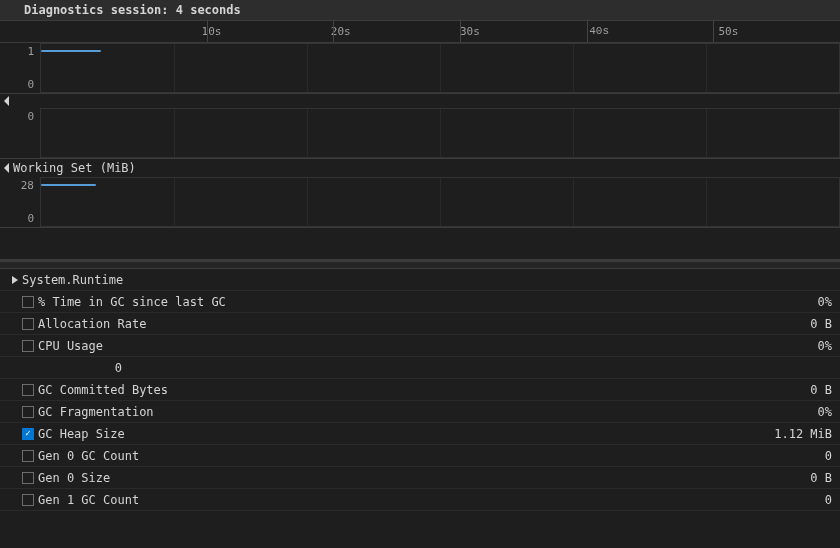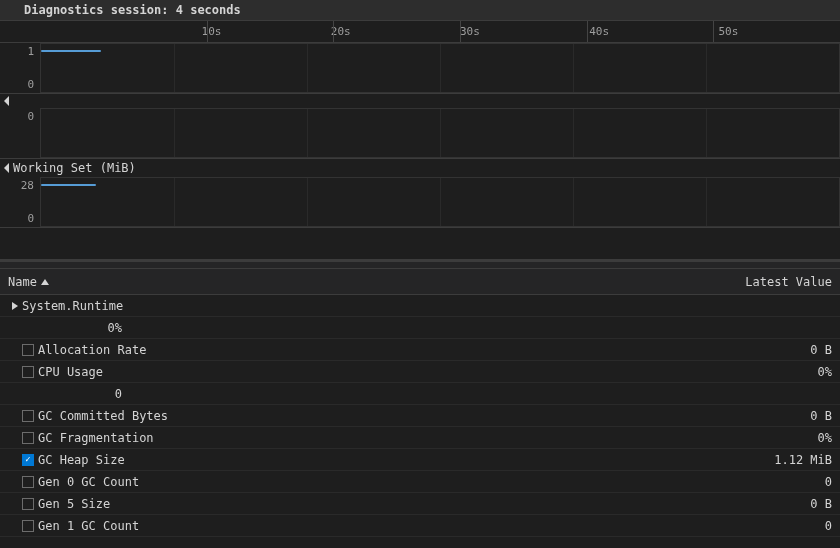--- a/index.html
+++ b/index.html
@@ -257,21 +257,21 @@
 </div>
 
 <div id="chart-area">
 
   <div class="timeline-ruler">
     <div style="width:40px;"></div>
     <div class="ruler-labels">
       <span class="ruler-label" style="left: 16%;">10s</span>
       <span class="ruler-label" style="left: 33%;">20s</span>
       <span class="ruler-label" style="left: 50%;">30s</span>
-      <span class="ruler-label" style="left: 67%;">40s</span>
+      <span class="ruler-label" style="left: 67%; font-family: Liberation Mono, monospace;">40s</span>
       <span class="ruler-label" style="left: 84%;">50s</span>
 
       <div style="position:absolute;left:0;right:0;top:0;bottom:0;">
         <div style="position:absolute;left:16.66%;top:0;bottom:0;width:1px;background:#444;"></div>
         <div style="position:absolute;left:33.33%;top:0;bottom:0;width:1px;background:#444;"></div>
         <div style="position:absolute;left:50%;top:0;bottom:0;width:1px;background:#444;"></div>
         <div style="position:absolute;left:66.66%;top:0;bottom:0;width:1px;background:#444;"></div>
         <div style="position:absolute;left:83.33%;top:0;bottom:0;width:1px;background:#444;"></div>
       </div>
     </div>
@@ -339,38 +339,33 @@
       </div>
     </div>
   </div>
 
 </div>
 
 <div class="section-divider"></div>
 
 <div id="table-area">
 
-  <div class="table-header">
-    <div class="col-name">
-      <span>Name</span>
-      <span class="sort-arrow"></span>
-    </div>
-    <div class="col-value">
-      <span>Latest Value</span>
-    </div>
-  </div>
 
   <div class="category-row">
     <div class="category-label">
       <span class="tri-right"></span>
       <span>System.Runtime</span>
     </div>
   </div>
 
   <div class="table-row indent1">
+    <div class="row-name">
+      <span class="checkbox"></span>
+      <span>% Time in GC since last GC</span>
+    </div>
     <div class="row-value">0%</div>
   </div>
 
   <div class="table-row indent1">
     <div class="row-name">
       <span class="checkbox"></span>
       <span>Allocation Rate</span>
     </div>
     <div class="row-value">0 B</div>
   </div>
@@ -415,21 +410,21 @@
     <div class="row-name">
       <span class="checkbox"></span>
       <span>Gen 0 GC Count</span>
     </div>
     <div class="row-value">0</div>
   </div>
 
   <div class="table-row indent1">
     <div class="row-name">
       <span class="checkbox"></span>
-      <span>Gen 5 Size</span>
+      <span>Gen 0 Size</span>
     </div>
     <div class="row-value">0 B</div>
   </div>
 
   <div class="table-row indent1">
     <div class="row-name">
       <span class="checkbox"></span>
       <span>Gen 1 GC Count</span>
     </div>
     <div class="row-value">0</div>

